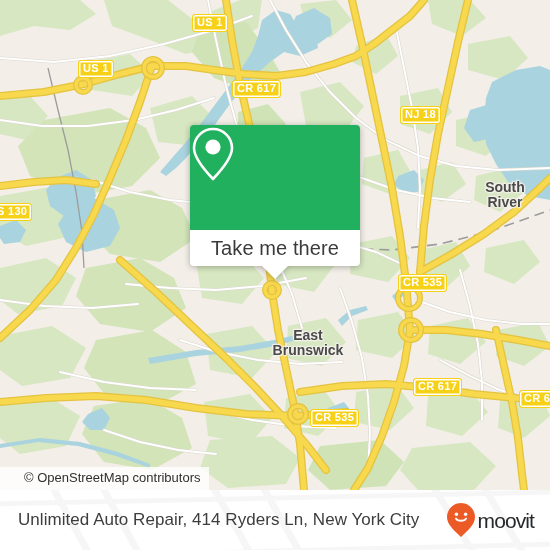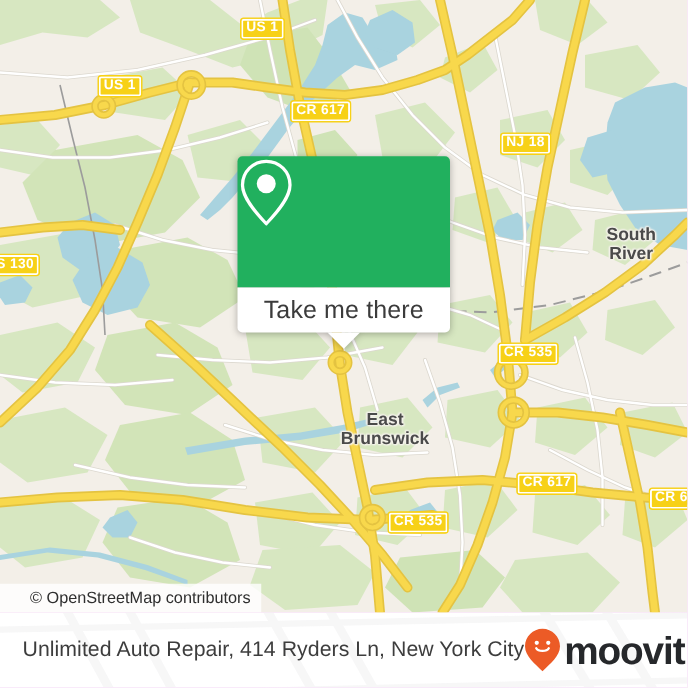--- a/index.html
+++ b/index.html
@@ -142,22 +142,22 @@
   }
   #brand{
     display:flex;
     align-items:center;
     gap:2px;
     flex:none;
   }
   #brand-mark{display:block;}
   #brand-word{
     color:#26282b;
-    font-size:31px;
-    font-weight:bold;
+    font-size:21px;
+    font-weight:normal;
     letter-spacing:-.9px;
     line-height:31px;
   }
 </style>
 </head>
 <body>
 
 <div id="app">
 
   <div id="map">

